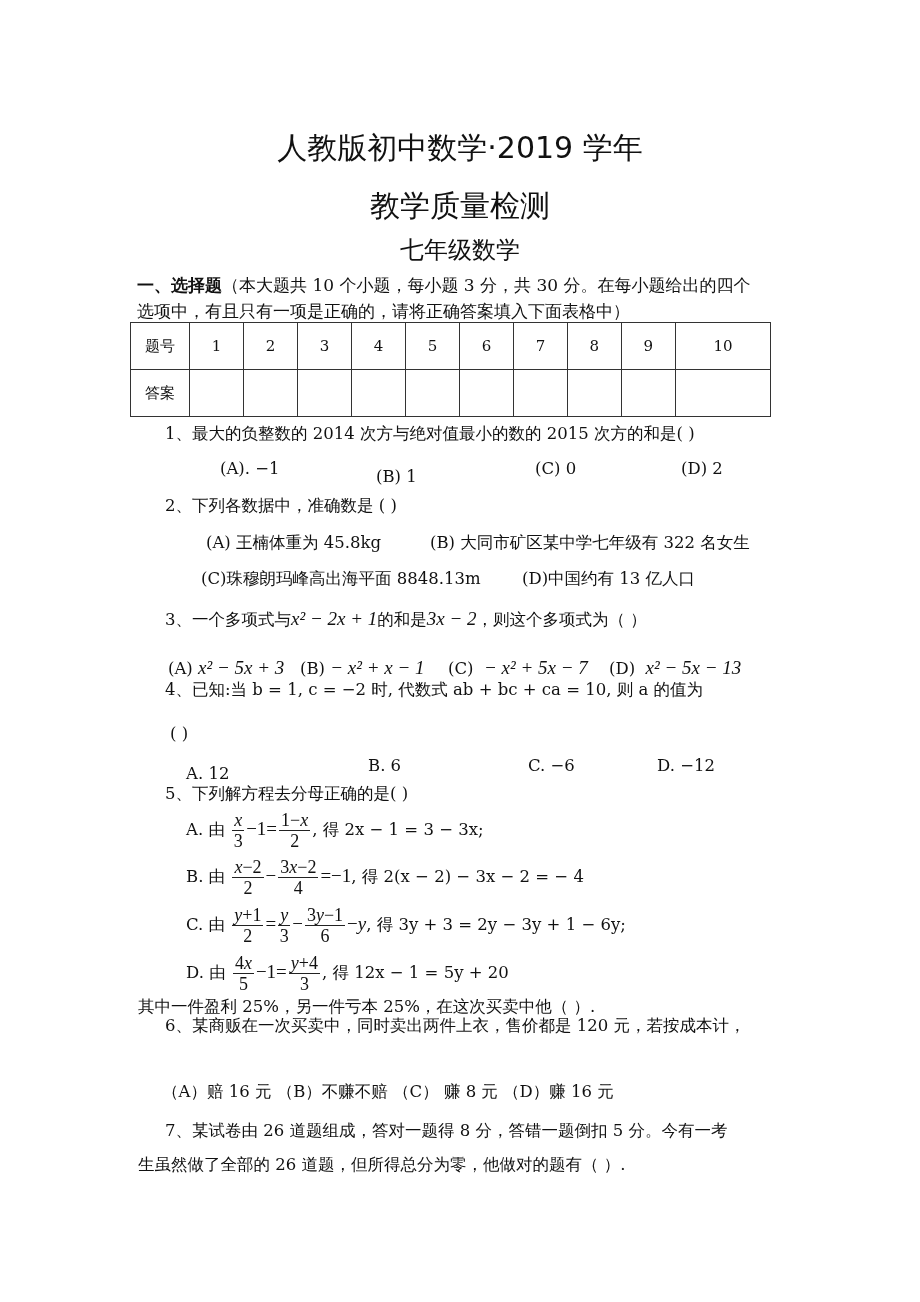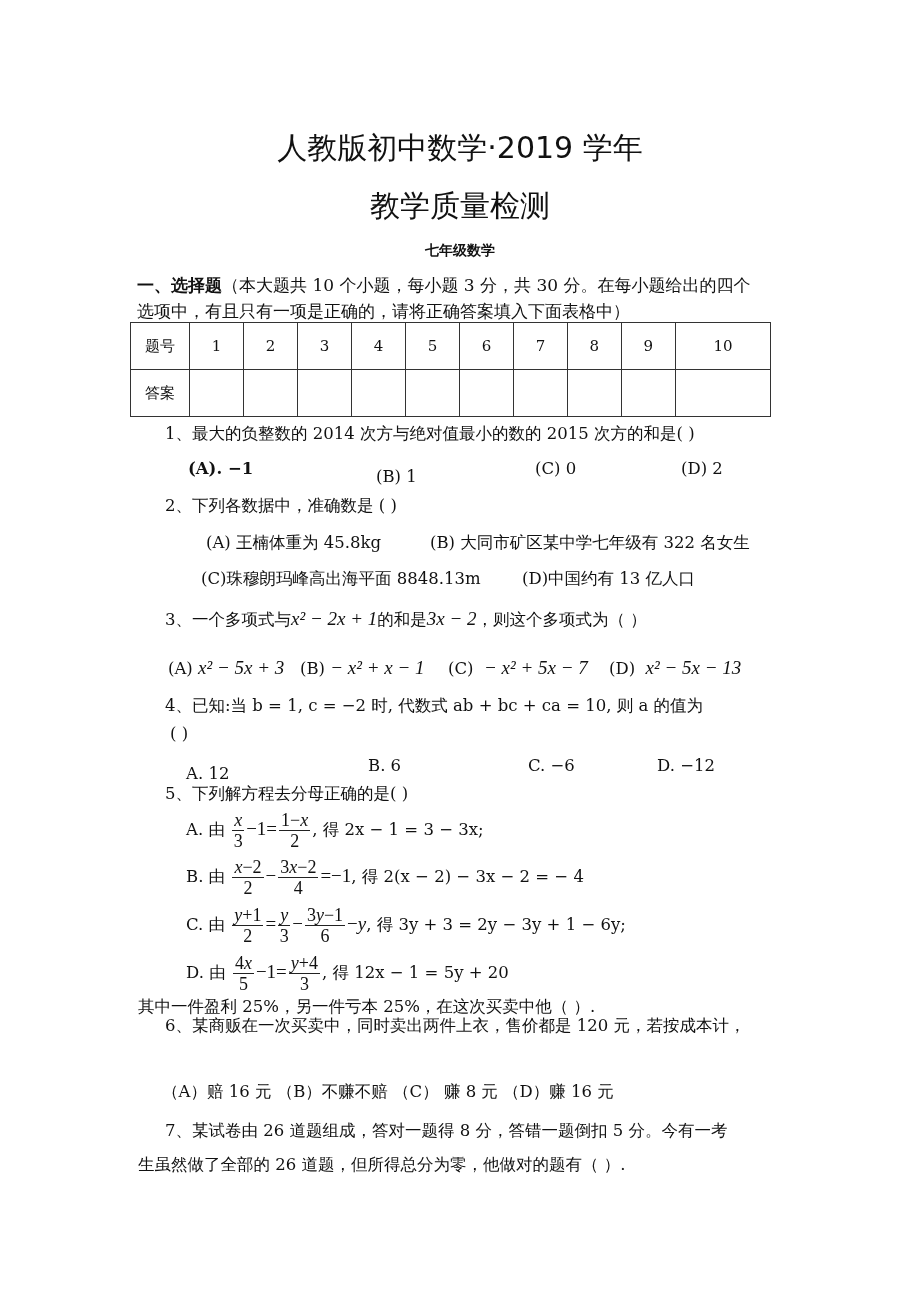--- a/index.html
+++ b/index.html
@@ -1,20 +1,20 @@
 <!DOCTYPE html>
 <html><head>
 <meta charset="utf-8">
 <style>
   html, body { margin: 0; padding: 0; background: #ffffff; }
   body { width: 920px; height: 1302px; position: relative; overflow: hidden; color: #111; font-family: "DejaVu Serif", "Liberation Serif", serif; }
   .page { position: absolute; left: 0; top: 0; width: 920px; height: 1302px; }
   .title1 { position: absolute; left: 0; width: 920px; top: 128px; text-align: center; font-family: "DejaVu Sans", "Liberation Sans", sans-serif; font-size: 30px; line-height: 40px; }
   .title2 { position: absolute; left: 0; width: 920px; top: 186px; text-align: center; font-family: "DejaVu Sans", "Liberation Sans", sans-serif; font-size: 30px; line-height: 40px; }
-  .title3 { position: absolute; left: 0; width: 920px; top: 234px; text-align: center; font-family: "DejaVu Sans", "Liberation Sans", sans-serif; font-size: 14px; font-weight: bold; line-height: 32px; }
+  .title3 { position: absolute; left: 0; width: 920px; top: 234px; text-align: center; font-family: "DejaVu Sans", "Liberation Sans", sans-serif; font-size: 24px; font-weight: normal; line-height: 32px; }
   .section { position: absolute; left: 137px; width: 660px; top: 272px; font-size: 17px; line-height: 26px; }
   .section b { font-family: "DejaVu Sans", "Liberation Sans", sans-serif; font-weight: bold; }
   table.ans { position: absolute; left: 130px; top: 322px; width: 641px; border-collapse: collapse; }
   table.ans td { border: 1.5px solid #333; height: 44px; text-align: center; font-size: 15px; }
   table.ans td.hd { font-family: "DejaVu Sans", "Liberation Sans", sans-serif; width: 56px; }
   .ln { position: absolute; font-size: 16.5px; line-height: 24px; white-space: nowrap; }
   .m { font-family: "Liberation Serif", "DejaVu Serif", serif; font-size: 19px; }
   .m i { font-style: italic; }
   .frac { display: inline-block; vertical-align: middle; text-align: center; font-family: "Liberation Serif", serif; font-size: 18px; line-height: 20px; margin: 0 2px; }
   .frac .nu { display: block; border-bottom: 1px solid #222; padding: 0 2px; }
@@ -60,40 +60,40 @@
       <td></td>
       <td></td>
       <td></td>
       <td></td>
       <td></td>
     </tr>
   </tbody>
     </table>
 
   <div class="ln" style="left:165px; top:422px;">1、最大的负整数的 2014 次方与绝对值最小的数的 2015 次方的和是(            )</div>
-  <div class="ln" style="left:188px; top:457px;font-weight:bold;">(A). −1</div>
+  <div class="ln" style="left:220px; top:457px;">(A). −1</div>
   <div class="ln" style="left:376px; top:457px;margin-top:8px;">(B) 1</div>
   <div class="ln" style="left:535px; top:457px;">(C) 0</div>
   <div class="ln" style="left:681px; top:457px;">(D) 2</div>
 
   <div class="ln" style="left:165px; top:494px;">2、下列各数据中，准确数是  (          )</div>
   <div class="ln" style="left:206px; top:531px;">(A) 王楠体重为 45.8kg</div>
   <div class="ln" style="left:430px; top:531px;">(B) 大同市矿区某中学七年级有 322 名女生</div>
   <div class="ln" style="left:201px; top:567px;">(C)珠穆朗玛峰高出海平面 8848.13m</div>
   <div class="ln" style="left:522px; top:567px;">(D)中国约有 13 亿人口</div>
 
   <div class="ln" style="left:165px; top:607px;">
     <span>3、一个多项式与</span><span class="m" style="font-style:italic;">x² − 2x + 1</span><span>的和是</span><span class="m" style="font-style:italic;">3x − 2</span><span>，则这个多项式为（          ）</span>
   </div>
   <div class="ln" style="left:168px; top:656px;"><span>(A)</span> <span class="m" style="font-style:italic;">x² − 5x + 3</span></div>
   <div class="ln" style="left:300px; top:656px;"><span>(B)</span> <span class="m" style="font-style:italic;">− x² + x − 1</span></div>
   <div class="ln" style="left:448px; top:656px;"><span>(C)</span>&nbsp; <span class="m" style="font-style:italic;">− x² + 5x − 7</span></div>
   <div class="ln" style="left:609px; top:656px;"><span>(D)</span>&nbsp; <span class="m" style="font-style:italic;">x² − 5x − 13</span></div>
 
-  <div class="ln" style="left:165px; top:694px;">4、已知:当 b = 1, c = −2 时, 代数式 ab + bc + ca = 10,  则 a 的值为</div>
+  <div class="ln" style="left:165px; top:678px;">4、已知:当 b = 1, c = −2 时, 代数式 ab + bc + ca = 10,  则 a 的值为</div>
   <div class="ln" style="left:170px; top:722px;">(     )</div>
   <div class="ln" style="left:186px; top:762px;">A. 12</div>
   <div class="ln" style="left:368px; top:754px;">B. 6</div>
   <div class="ln" style="left:528px; top:754px;">C. −6</div>
   <div class="ln" style="left:657px; top:754px;">D. −12</div>
 
   <div class="ln" style="left:165px; top:782px;">5、下列解方程去分母正确的是(      )</div>
 
   <div class="ln" style="left:186px; top:810px;">
     <span>A. 由</span>

